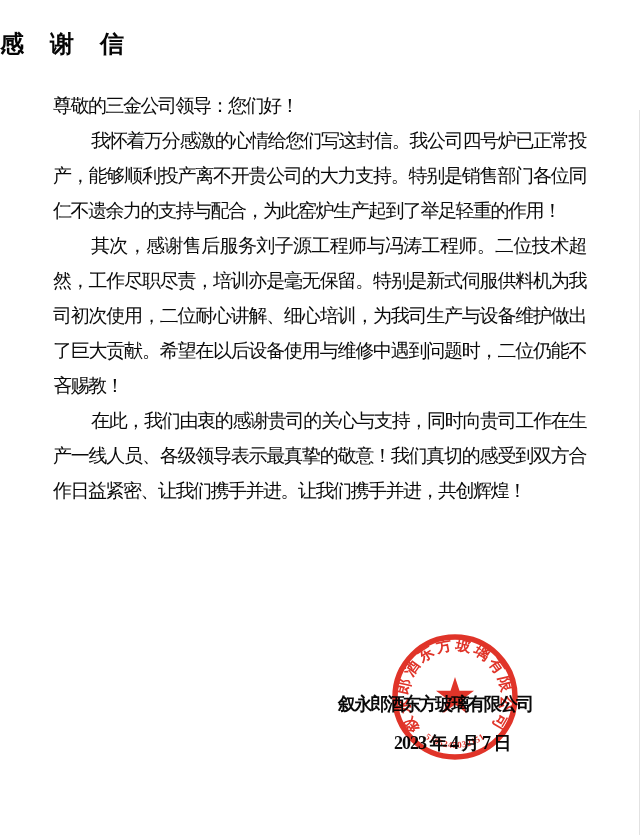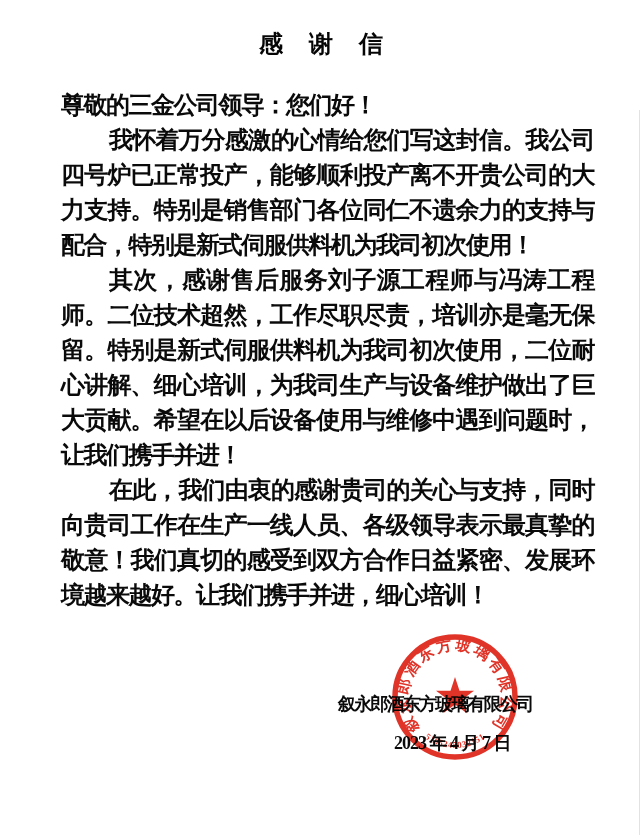--- a/index.html
+++ b/index.html
@@ -7,36 +7,35 @@
     position: relative;
     width: 643px;
     height: 835px;
     background: #ffffff;
     overflow: hidden;
     font-family: "Liberation Serif", serif;
     color: #111111;
   }
   .title {
     margin: 28px 0 0 0;
-    text-align: center;
     font-family: "Liberation Sans", sans-serif;
     font-size: 24px;
     font-weight: 800;
     letter-spacing: 1px;
     color: #050505;
   }
   .body-text {
     position: absolute;
-    left: 61px;
+    left: 53px;
     top: 88px;
     width: 533px;
-    font-size: 24px;
+    font-size: 19px;
     line-height: 35px;
     letter-spacing: -1.5px;
-    font-weight: bold;
+    font-weight: normal;
     text-align: justify;
     color: #0a0a0a;
   }
   .body-text p { margin: 0; text-indent: 2em; }
   .body-text .salutation { text-indent: 0; }
   .sig-company {
     position: absolute;
     left: 338px;
     top: 692px;
     font-size: 18px;
@@ -79,23 +78,23 @@
 </style>
 </head>
 <body>
 
 <div class="page">
 
   <h1 class="title">感　谢　信</h1>
 
   <div class="body-text">
     <p class="salutation">尊敬的三金公司领导：您们好！</p>
-    <p>我怀着万分感激的心情给您们写这封信。我公司四号炉已正常投产，能够顺利投产离不开贵公司的大力支持。特别是销售部门各位同仁不遗余力的支持与配合，特别是新式伺服供料机为我司初次使用！</p>
-    <p>其次，感谢售后服务刘子源工程师与冯涛工程师。二位技术超然，工作尽职尽责，培训亦是毫无保留。特别是新式伺服供料机为我司初次使用，二位耐心讲解、细心培训，为我司生产与设备维护做出了巨大贡献。希望在以后设备使用与维修中遇到问题时，让我们携手并进！</p>
-    <p>在此，我们由衷的感谢贵司的关心与支持，同时向贵司工作在生产一线人员、各级领导表示最真挚的敬意！我们真切的感受到双方合作日益紧密、发展环境越来越好。让我们携手并进，细心培训！</p>
+    <p>我怀着万分感激的心情给您们写这封信。我公司四号炉已正常投产，能够顺利投产离不开贵公司的大力支持。特别是销售部门各位同仁不遗余力的支持与配合，为此窑炉生产起到了举足轻重的作用！</p>
+    <p>其次，感谢售后服务刘子源工程师与冯涛工程师。二位技术超然，工作尽职尽责，培训亦是毫无保留。特别是新式伺服供料机为我司初次使用，二位耐心讲解、细心培训，为我司生产与设备维护做出了巨大贡献。希望在以后设备使用与维修中遇到问题时，二位仍能不吝赐教！</p>
+    <p>在此，我们由衷的感谢贵司的关心与支持，同时向贵司工作在生产一线人员、各级领导表示最真挚的敬意！我们真切的感受到双方合作日益紧密、让我们携手并进。让我们携手并进，共创辉煌！</p>
   </div>
 
   <div class="sig-company">叙永郎酒东方玻璃有限公司</div>
   <div class="sig-date">2023 年 4 月 7 日</div>
 
   <svg class="stamp" viewBox="0 0 140 140">
     <defs>
       <path id="arcTop" d="M 33 98.9 A 47 47 0 1 1 107 98.9" fill="none"></path>
       <path id="arcBottom" d="M 37.2 109.1 A 51 51 0 0 0 102.8 109.1" fill="none"></path>
     </defs>

